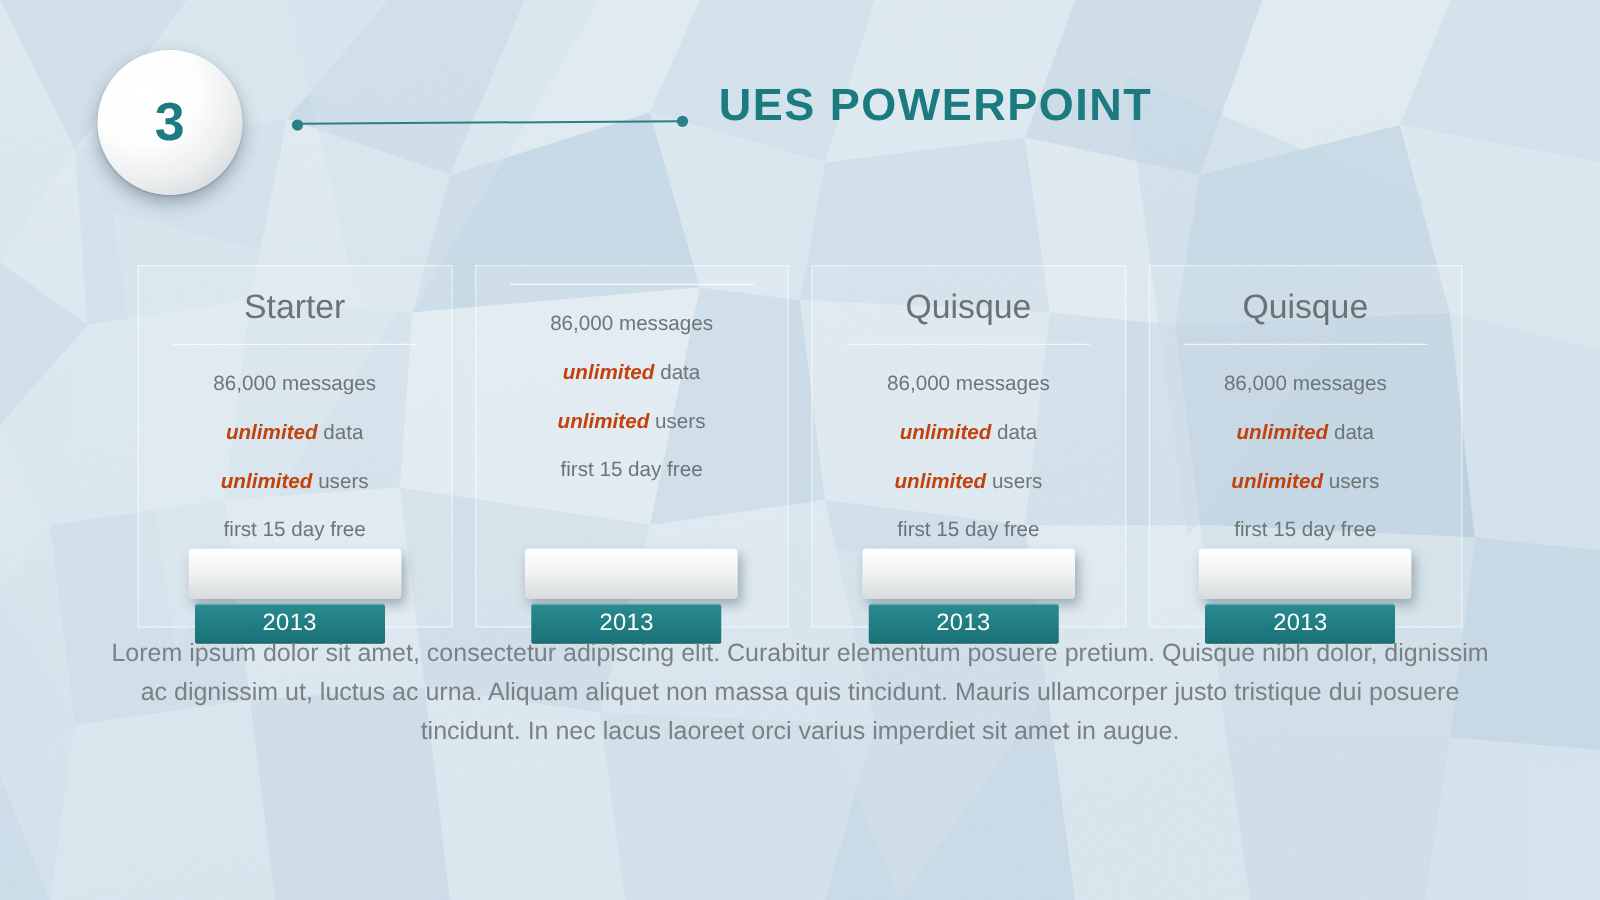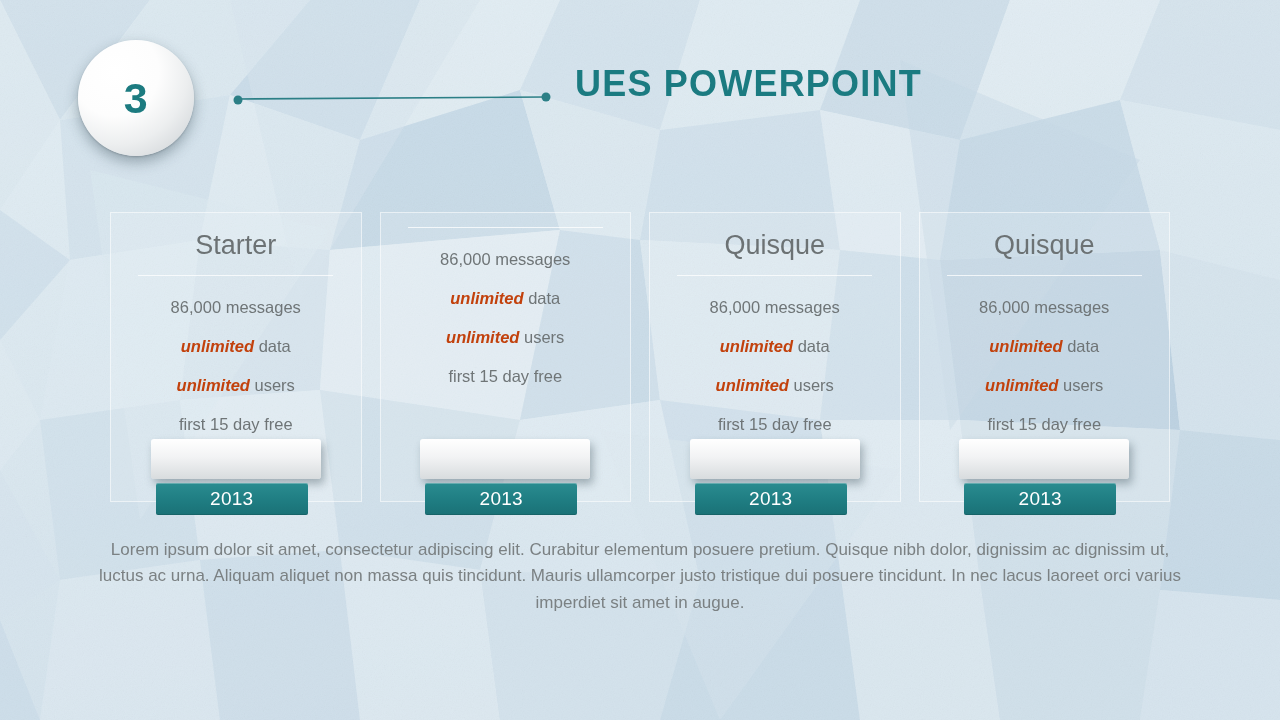--- a/index.html
+++ b/index.html
@@ -157,24 +157,24 @@
     align-items: center;
     justify-content: center;
     letter-spacing: .3px;
     margin-top: 40px;
   }
 
   
   #footer-text {
     position: absolute;
     left: 88px;
-    top: 537px;
+    top: 508px;
     width: 1104px;
     text-align: center;
-    font-size: 17px;
+    font-size: 20px;
     line-height: 1.55;
     color: #7b8183;
   }
 </style>
 </head>
 <body>
 
 <div id="slide">
 
   <svg id="bg-poly" viewBox="0 0 1280 720" preserveAspectRatio="none">

